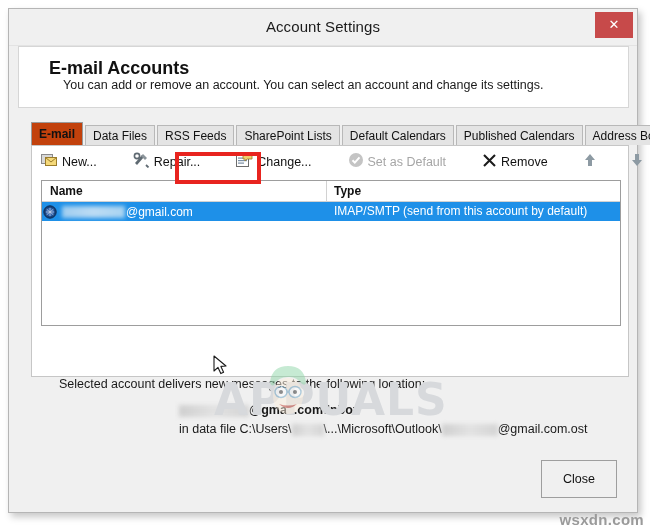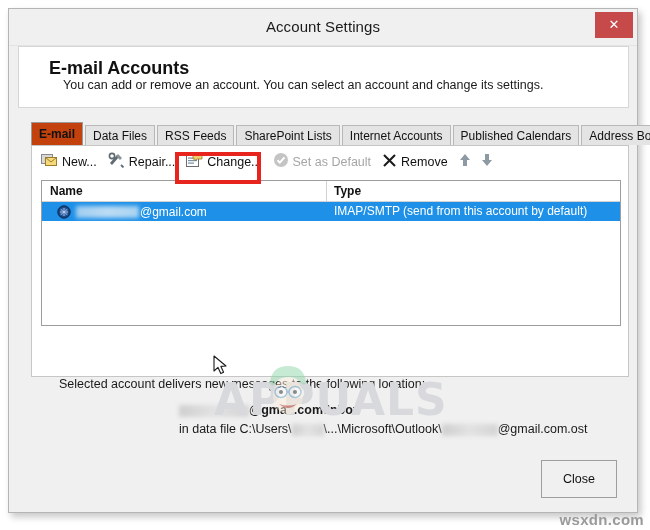--- a/index.html
+++ b/index.html
@@ -118,20 +118,21 @@
 
   
   #toolbar {
     position: absolute;
     left: 0; top: 0;
     width: 100%; height: 31px;
     display: flex;
     align-items: center;
     padding-left: 9px;
     box-sizing: border-box;
+    gap: 25px;
   }
   .tb-item {
     display: flex;
     align-items: center;
     height: 24px;
     margin-right: 11px;
     font-size: 12.5px;
     color: #111;
     cursor: pointer;
     white-space: nowrap;
@@ -175,21 +176,21 @@
 
   .row {
     display: flex;
     height: 19px;
     align-items: center;
     background: #1e90e8;
     color: #ffffff;
     font-size: 12px;
     cursor: pointer;
   }
-  .row .col-name { display: flex; align-items: center; padding-left: 15px; }
+  .row .col-name { display: flex; align-items: center; padding-left: 1px; }
   .row .col-type { line-height: 19px; }
   .redact {
     display: inline-block;
     width: 63px; height: 12px;
     background: linear-gradient(90deg,#9fcdf0,#bcdcf4,#a8d3f1);
     filter: blur(2px);
     vertical-align: middle;
     margin-right: 1px;
   }
   .redact-dark {
@@ -280,21 +281,21 @@
   <div id="header-panel">
     <div id="header-title">E-mail Accounts</div>
     <div id="header-desc">You can add or remove an account. You can select an account and change its settings.</div>
   </div>
 
   <div id="tabstrip">
       <div class="tab active">E-mail</div>
       <div class="tab">Data Files</div>
       <div class="tab">RSS Feeds</div>
       <div class="tab">SharePoint Lists</div>
-      <div class="tab">Internet Accounts</div>
+      <div class="tab">Default Calendars</div>
       <div class="tab">Published Calendars</div>
       <div class="tab">Address Books</div>
     </div>
 
   <div id="tab-body">
 
     <div id="toolbar">
 
       <div class="tb-item">
         <span class="tb-ico">

